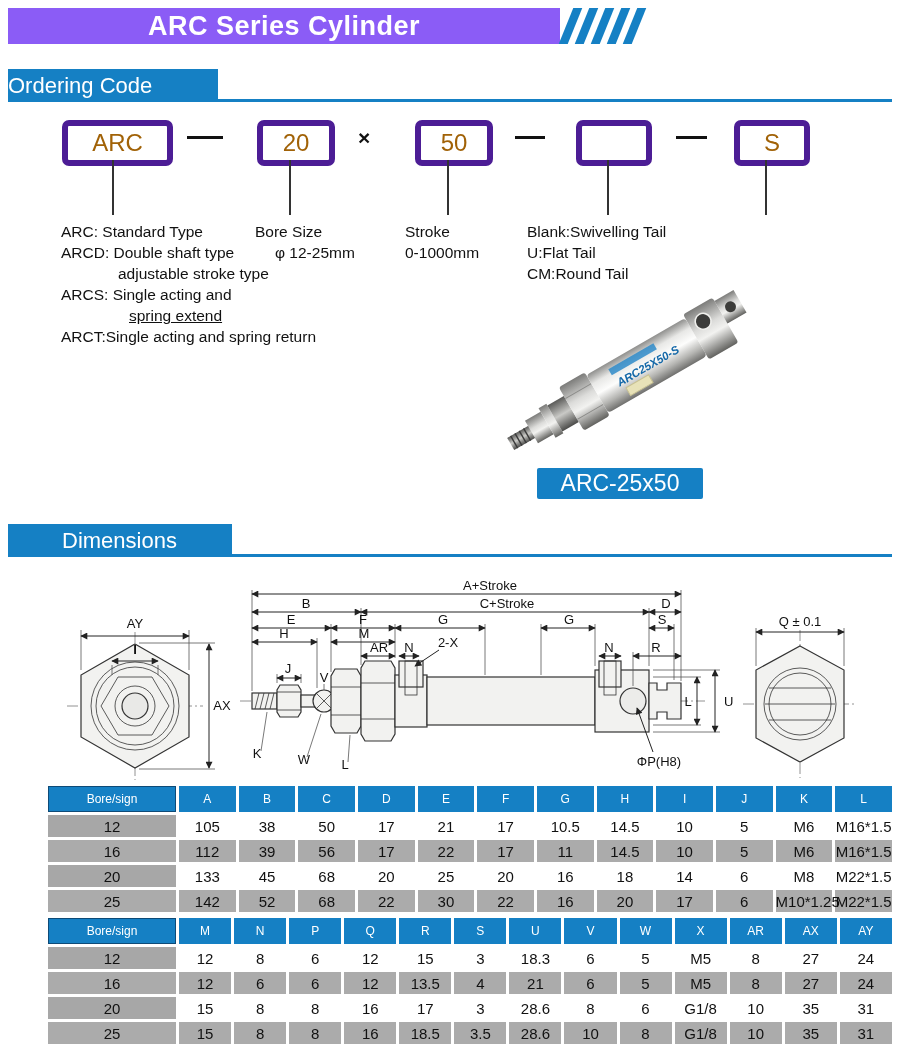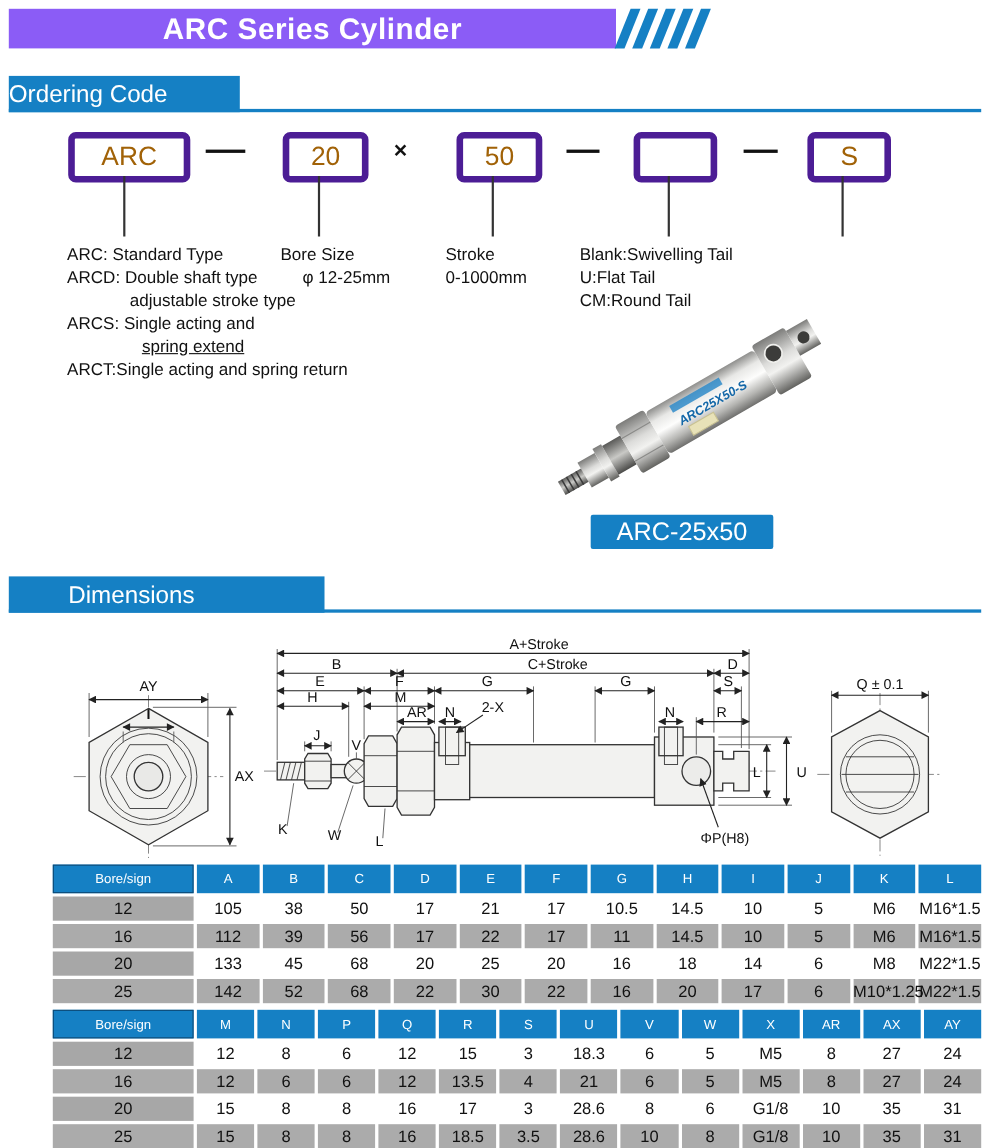--- a/index.html
+++ b/index.html
@@ -151,21 +151,21 @@
       <rect x="252" y="64" width="34" height="52" rx="3" fill="url(#metal2)"></rect>
       <circle cx="266" cy="80" r="8" fill="#3c3c3a"></circle>
       <circle cx="266" cy="80" r="8" fill="none" stroke="#efefec" stroke-width="1.6"></circle>
       <rect x="286" y="68" width="22" height="26" fill="url(#metal2)"></rect>
       <circle cx="297" cy="81" r="5.5" fill="#3c3c3a"></circle>
     </g>
   </svg>
   <div class="pill">ARC-25x50</div>
 
   <div class="section-line" style="top:554px;"></div>
-  <div class="section-bar" style="top:524px;width:287px;">
+  <div class="section-bar" style="top:524px;width:224px;">
     <span style="padding-left:54px;">Dimensions</span>
   </div>
 
   <svg class="drawing" viewBox="0 0 845 215">
     <defs>
       <marker id="ae" viewBox="0 0 10 10" refX="9" refY="5" markerWidth="9" markerHeight="7" orient="auto-start-reverse">
           <path d="M0,0 L10,5 L0,10 z" fill="#222"></path>
         </marker>
     </defs>
 

